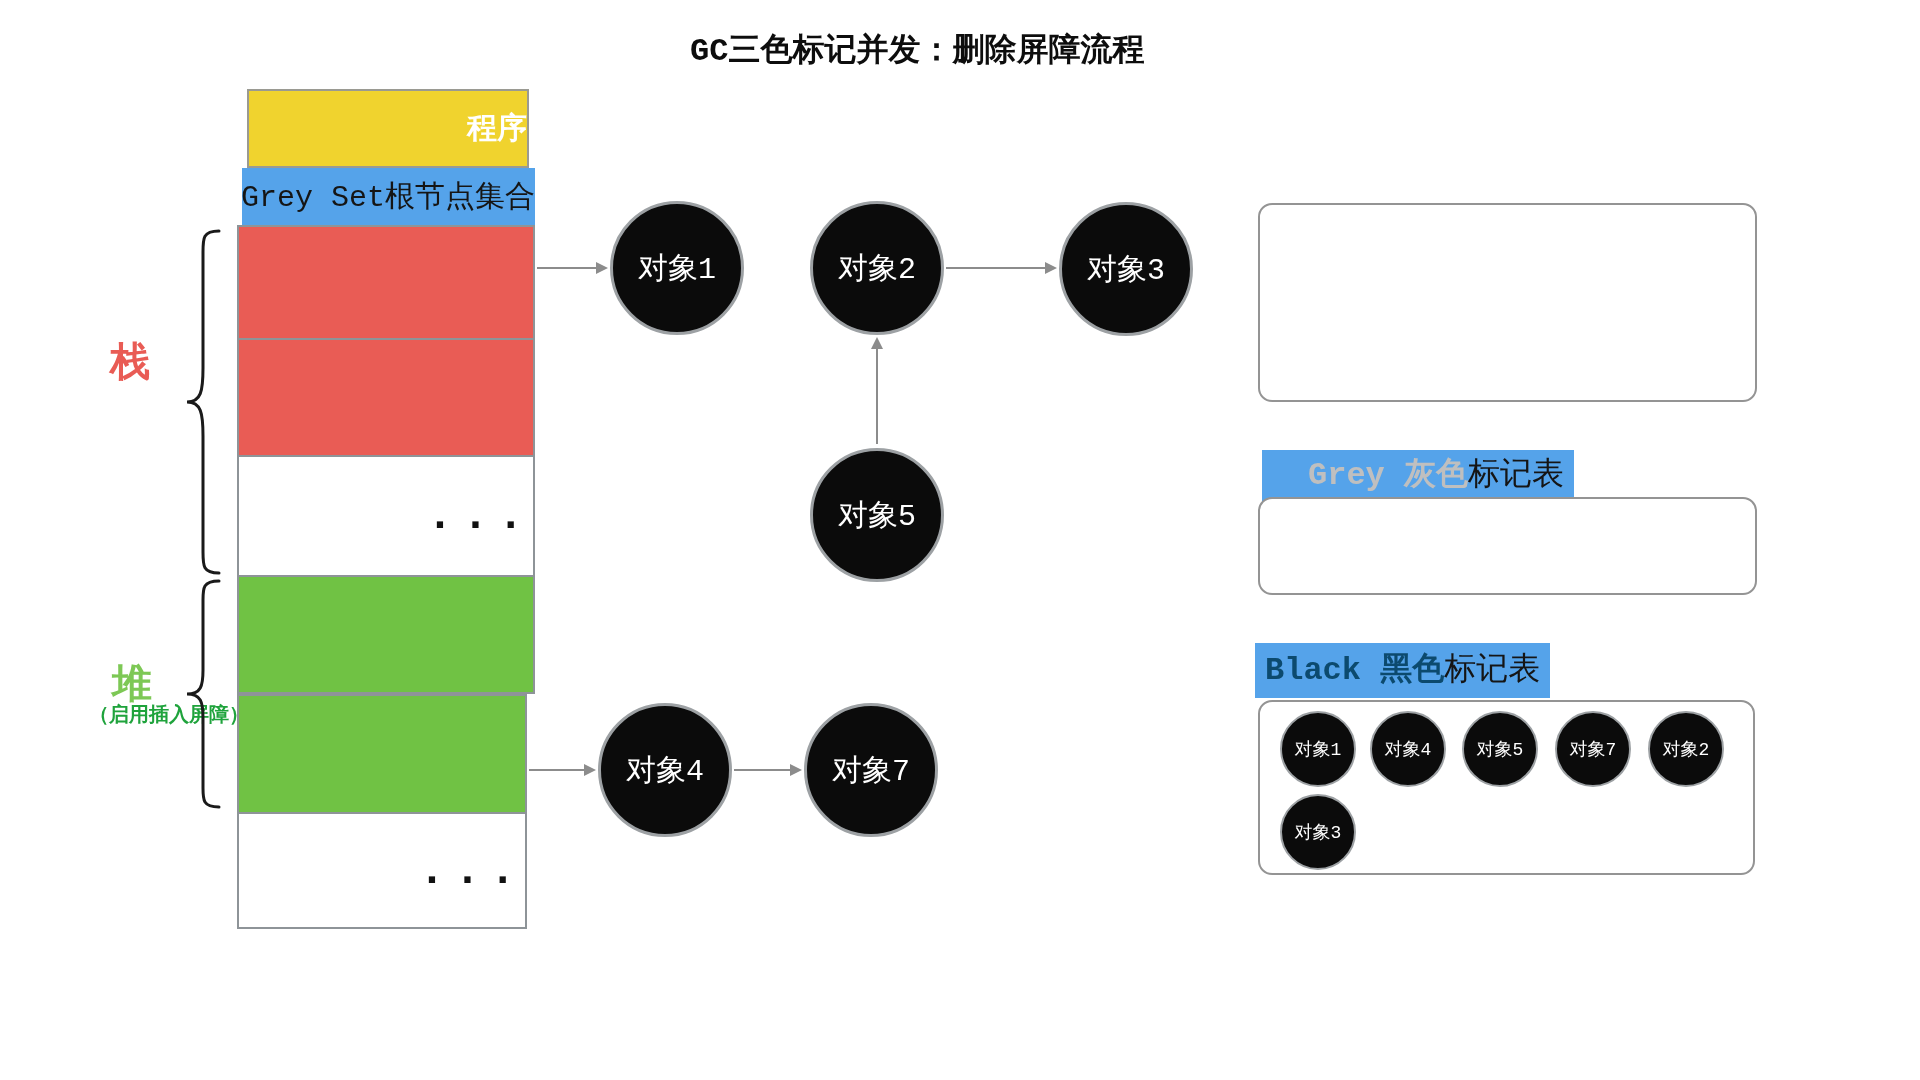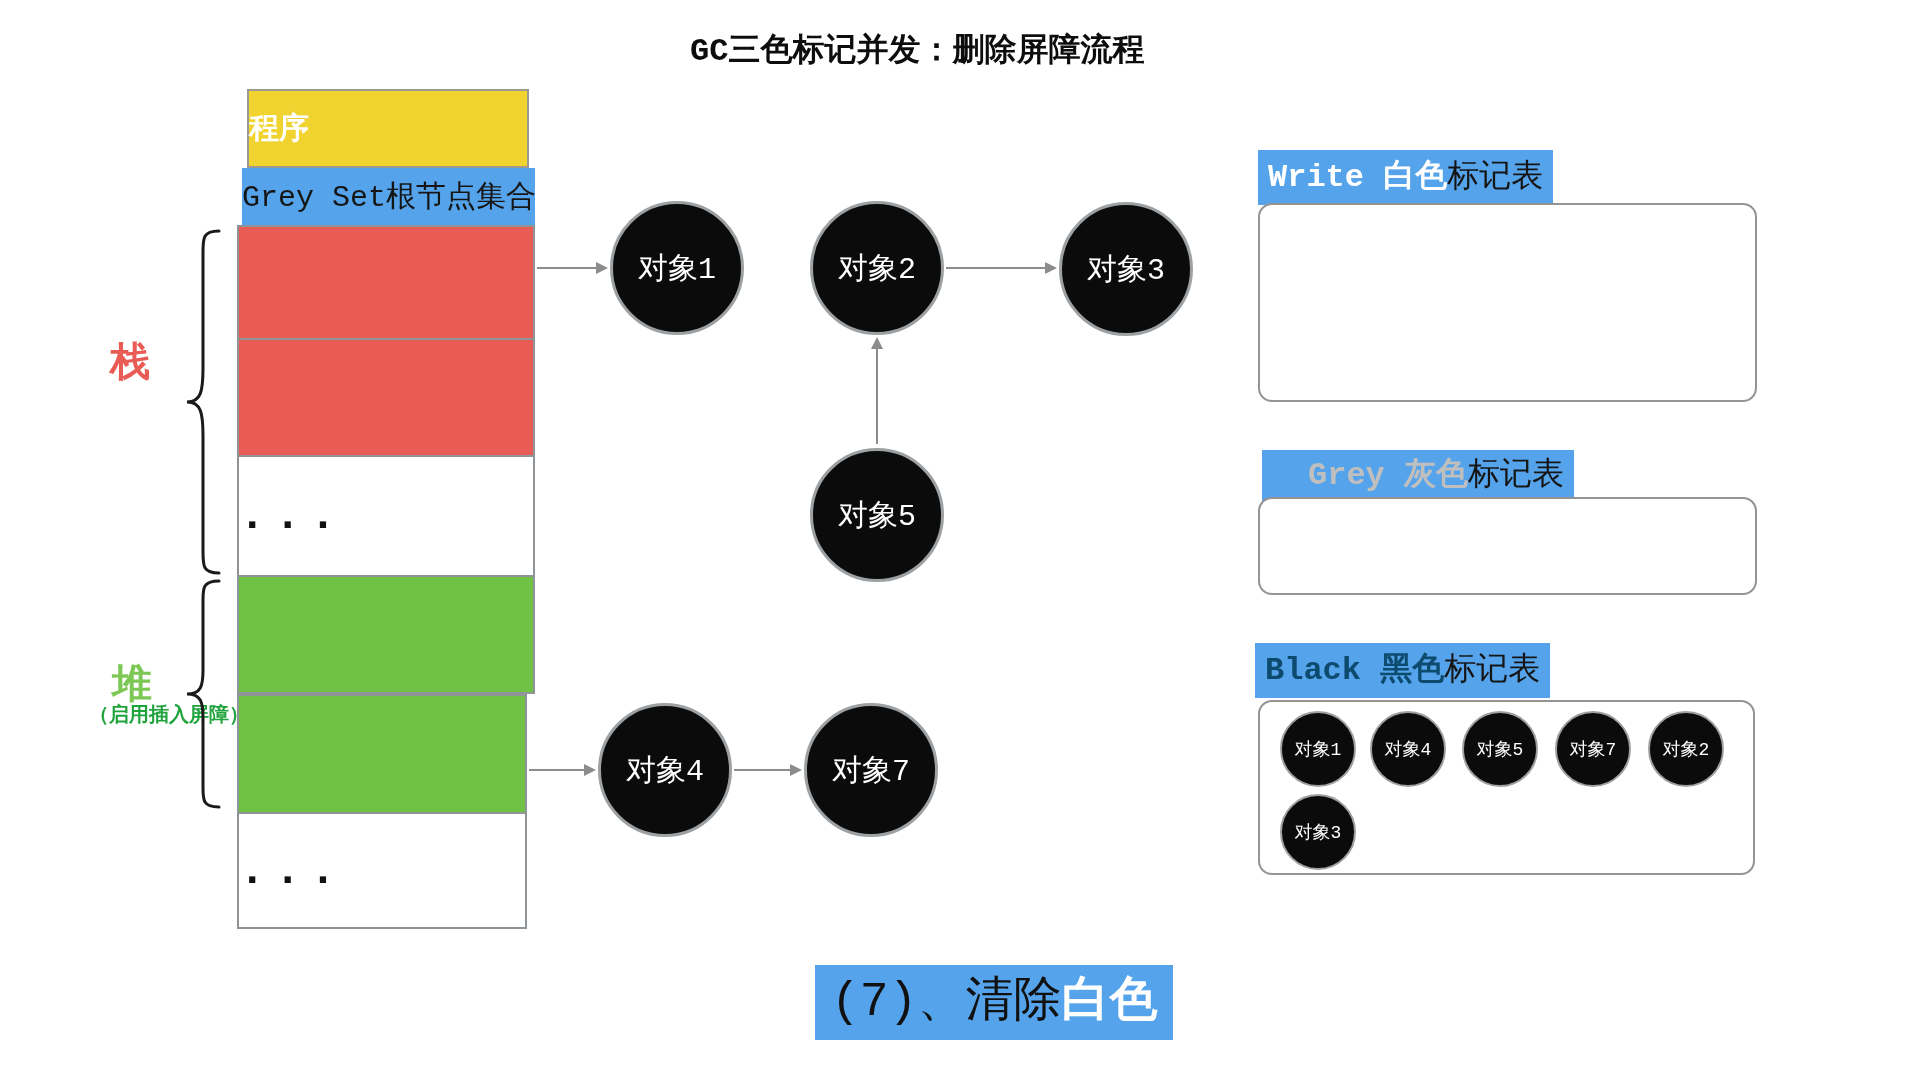--- a/index.html
+++ b/index.html
@@ -6,21 +6,21 @@
   .stage{
     position:relative;width:1920px;height:1080px;background:#ffffff;overflow:hidden;
     font-family:Liberation Mono, monospace;color:#111;
   }
   .abs{position:absolute;box-sizing:border-box;}
 
   
   .title{left:690px;top:28px;font-size:32px;font-weight:bold;white-space:nowrap;color:#0d0d0d;}
 
   
-  .memcell{border:2px solid #8e9498;display:flex;align-items:center;justify-content:flex-start;}
+  .memcell{border:2px solid #8e9498;display:flex;align-items:center;justify-content:flex-end;}
   .cell-program{left:247px;top:89px;width:282px;height:79px;background:#F0D32E;border:2px solid #9a9a92;
                 color:#ffffff;font-size:30px;font-weight:bold;}
   .cell-rootset{left:242px;top:168px;width:293px;height:57px;background:#55A3EA;border:none;
                 color:#151515;font-size:30px;white-space:nowrap;}
   .cell-red1{left:237px;top:225px;width:298px;height:115px;background:#E95C55;}
   .cell-red2{left:237px;top:338px;width:298px;height:119px;background:#E95C55;}
   .cell-white1{left:237px;top:455px;width:298px;height:122px;background:#ffffff;}
   .cell-green1{left:237px;top:575px;width:298px;height:119px;background:#70C244;}
   .cell-green2{left:237px;top:694px;width:290px;height:120px;background:#70C244;}
   .cell-white2{left:237px;top:812px;width:290px;height:117px;background:#ffffff;}
@@ -137,23 +137,20 @@
   <div class="abs node n5">
     <span>对象5</span>
   </div>
   <div class="abs node n4">
     <span>对象4</span>
   </div>
   <div class="abs node n7">
     <span>对象7</span>
   </div>
 
-  <div class="abs tbl-label tl-white">
-    <span class="hl hl-white">Write 白色</span><span class="suffix">标记表</span>
-  </div>
   <div class="abs tbl-box tb-white"></div>
 
   <div class="abs tbl-label tl-grey">
     <span class="hl hl-grey">Grey 灰色</span><span class="suffix">标记表</span>
   </div>
   <div class="abs tbl-box tb-grey"></div>
 
   <div class="abs tbl-label tl-black">
     <span class="hl hl-black">Black 黑色</span><span class="suffix">标记表</span>
   </div>
@@ -170,17 +167,14 @@
   <div class="abs mini-node m4">
     <span>对象7</span>
   </div>
   <div class="abs mini-node m5">
     <span>对象2</span>
   </div>
   <div class="abs mini-node m6">
     <span>对象3</span>
   </div>
 
-  <div class="abs caption">
-    <span>(7)、清除</span><span class="hl-white">白色</span>
-  </div>
 
 </div>
 
 </body></html>

